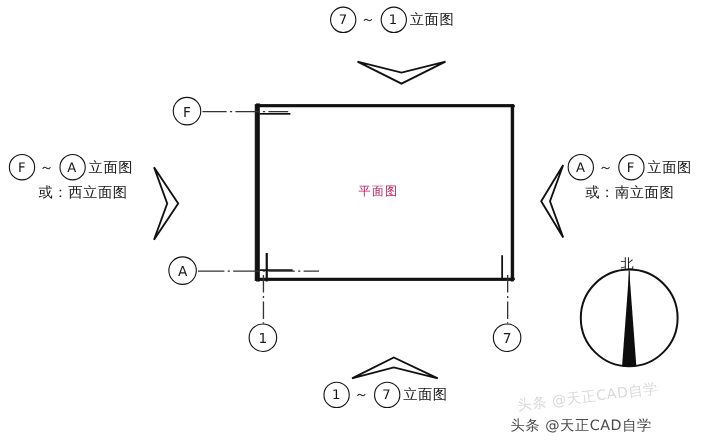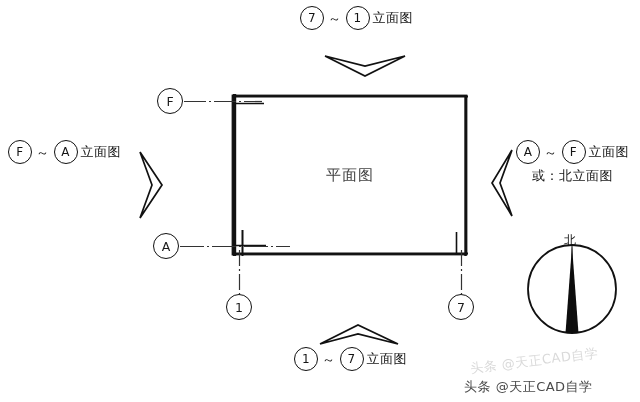--- a/index.html
+++ b/index.html
@@ -72,23 +72,23 @@
     border-radius: 50%;
     background: #fff;
     display: flex;
     align-items: center;
     justify-content: center;
     font-size: 12.5px;
     box-sizing: border-box;
   }
   .plan-title {
     position: absolute;
-    font-size: 15px;
+    font-size: 11px;
     letter-spacing: 1px;
-    color: #404040;
+    color: #be185d;
   }
   .north-label {
     position: absolute;
     font-size: 12px;
     letter-spacing: 0.5px;
     color: #111;
   }
   .watermark {
     position: absolute;
     font-size: 13px;
@@ -157,30 +157,31 @@
   </div>
 </div>
 
 <div class="lbl" style="left:8px; top:140px;">
   <div class="lbl-row">
     <span class="grid-bubble">F</span>
     <span class="tilde">～</span>
     <span class="grid-bubble">A</span>
     <span class="suffix">立面图</span>
   </div>
+  <div class="alt-line indent-l">或：西立面图</div>
 </div>
 
 <div class="lbl" style="left:516px; top:140px;">
   <div class="lbl-row">
     <span class="grid-bubble">A</span>
     <span class="tilde">～</span>
     <span class="grid-bubble">F</span>
     <span class="suffix">立面图</span>
   </div>
-  <div class="alt-line">或：北立面图</div>
+  <div class="alt-line">或：南立面图</div>
 </div>
 
 <div class="lbl" style="left:294px; top:347px;">
   <div class="lbl-row">
     <span class="grid-bubble">1</span>
     <span class="tilde">～</span>
     <span class="grid-bubble">7</span>
     <span class="suffix">立面图</span>
   </div>
 </div>

